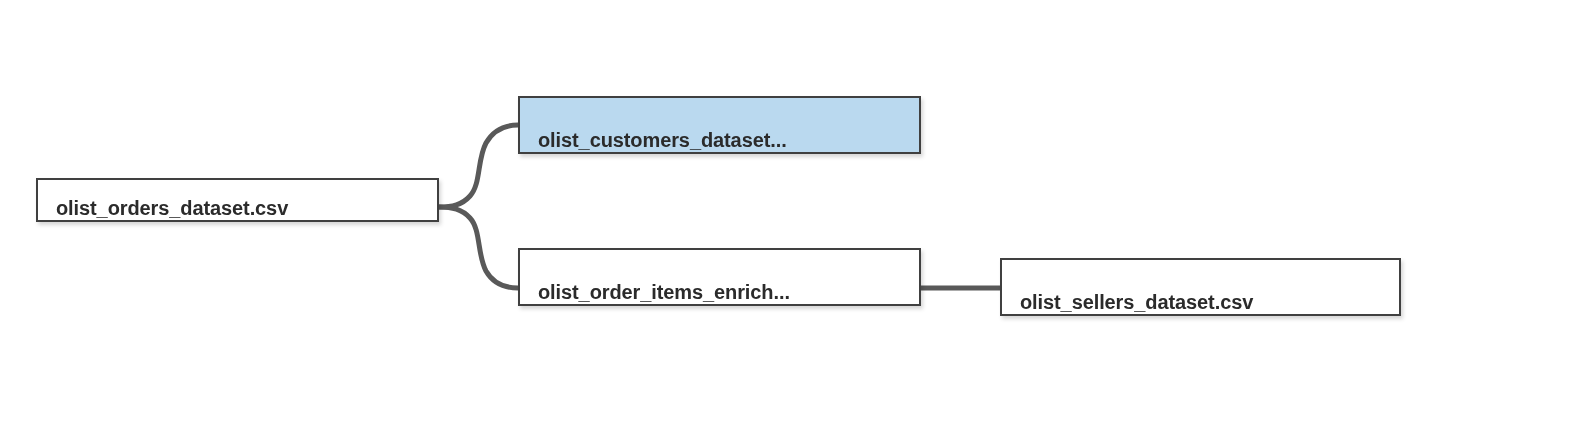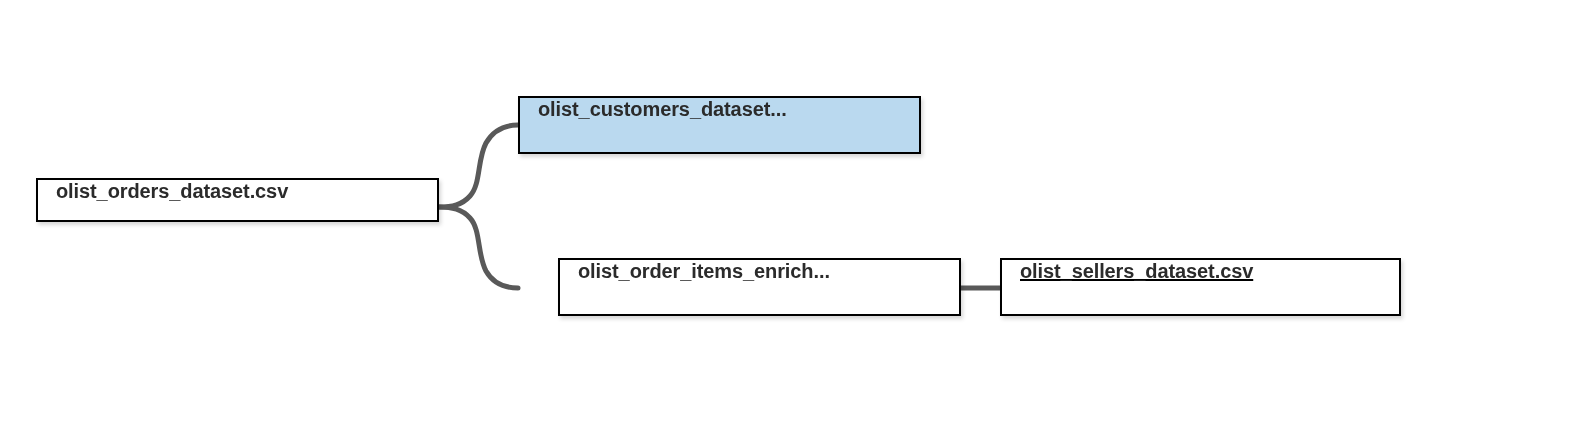--- a/index.html
+++ b/index.html
@@ -21,44 +21,44 @@
     position: absolute;
     left: 0;
     top: 0;
     width: 1570px;
     height: 424px;
     pointer-events: none;
   }
   .graph-node {
     position: absolute;
     box-sizing: border-box;
-    border: 2px solid #000000;
+    border: 2px solid #404040;
     background: #ffffff;
     display: flex;
-    align-items: flex-start;
+    align-items: flex-end;
     box-shadow: 2px 3px 4px rgba(0,0,0,0.16);
     z-index: 2;
   }
   .graph-node .node-label {
     padding-left: 18px;
     padding-right: 12px;
     font-size: 20px;
     font-weight: bold;
     color: #2b2b2b;
     letter-spacing: -0.1px;
     white-space: nowrap;
     overflow: hidden;
   }
   .graph-node.selected {
     background: #bad9ef;
   }
   .node-orders   { left: 36px;   top: 178px; width: 403px; height: 44px; }
   .node-customers{ left: 518px;  top: 96px;  width: 403px; height: 58px; }
-  .node-orderitems{ left: 518px; top: 258px; width: 403px; height: 58px; margin-left: 40px; }
-  .node-sellers  { left: 1000px; top: 258px; width: 401px; height: 58px; text-decoration: underline; }
+  .node-orderitems{ left: 518px; top: 248px; width: 403px; height: 58px; }
+  .node-sellers  { left: 1000px; top: 258px; width: 401px; height: 58px; }
 </style>
 </head>
 <body>
 
 <div id="graph-canvas">
 
   <svg id="edge-layer" viewBox="0 0 1570 424" width="1570" height="424" xmlns="http://www.w3.org/2000/svg">
     <path d="M 439 207 C 452 207 462 205 470 196 C 481 184 477 160 486 143 C 494 129 506 125 518 125" fill="none" stroke="#595959" stroke-width="5" stroke-linecap="round"></path>
     <path d="M 439 207 C 452 207 462 209 470 218 C 481 230 477 254 486 271 C 494 285 506 288 518 288" fill="none" stroke="#595959" stroke-width="5" stroke-linecap="round"></path>
     <path d="M 921 288 L 1000 288" fill="none" stroke="#595959" stroke-width="5" stroke-linecap="round"></path>

